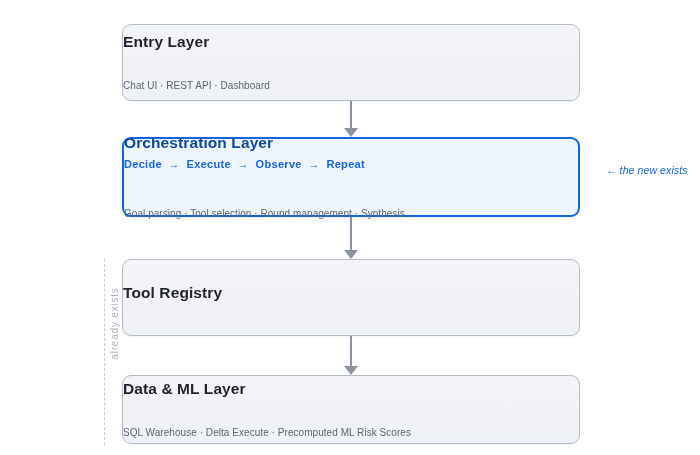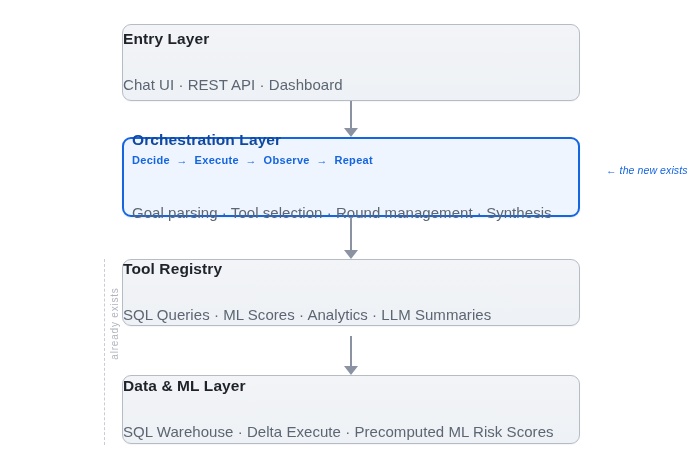--- a/index.html
+++ b/index.html
@@ -33,41 +33,40 @@
     display: flex;
     flex-direction: column;
     justify-content: center;
     box-shadow: 0 1px 1px rgba(40, 50, 70, 0.05);
   }
 
   .layer-box.highlight {
     border: 2px solid #1565e0;
     background: #eef5fe;
     box-shadow: 0 1px 2px rgba(21, 101, 224, 0.12);
-    padding-left: 8px;
   }
 
   #box-entry      { top: 24px;  height: 77px; }
   #box-orch       { top: 137px; height: 80px; }
-  #box-tools      { top: 259px; height: 67px; }
+  #box-tools      { top: 259px; height: 77px; }
   #box-data       { top: 375px; height: 69px; }
 
   .box-title {
     font-size: 15.5px;
     font-weight: bold;
     color: #1f2329;
     letter-spacing: 0.1px;
     line-height: 1.2;
   }
   .highlight .box-title {
     color: #11489f;
   }
 
   .box-sub {
-    font-size: 15px;
+    font-size: 10px;
     color: #5c6672;
     line-height: 1.25;
     letter-spacing: 0.05px;
     margin-top: 20px;
   }
 
   #box-entry .box-title { margin-bottom: 8px; }
   #box-tools .box-title { margin-bottom: 8px; }
   #box-data  .box-title { margin-bottom: 8px; }
 
@@ -174,21 +173,20 @@
     <div class="box-sub">Goal parsing · Tool selection · Round management · Synthesis</div>
   </div>
 
   <div class="connector" id="conn-2">
     <div class="shaft"></div>
     <div class="head"></div>
   </div>
 
   <div class="layer-box" id="box-tools">
     <div class="box-title">Tool Registry</div>
-    <div class="box-sub">SQL Queries · ML Scores · Analytics · LLM Summaries</div>
   </div>
 
   <div class="connector" id="conn-3">
     <div class="shaft"></div>
     <div class="head"></div>
   </div>
 
   <div class="layer-box" id="box-data">
     <div class="box-title">Data &amp; ML Layer</div>
     <div class="box-sub">SQL Warehouse · Delta Execute · Precomputed ML Risk Scores</div>

